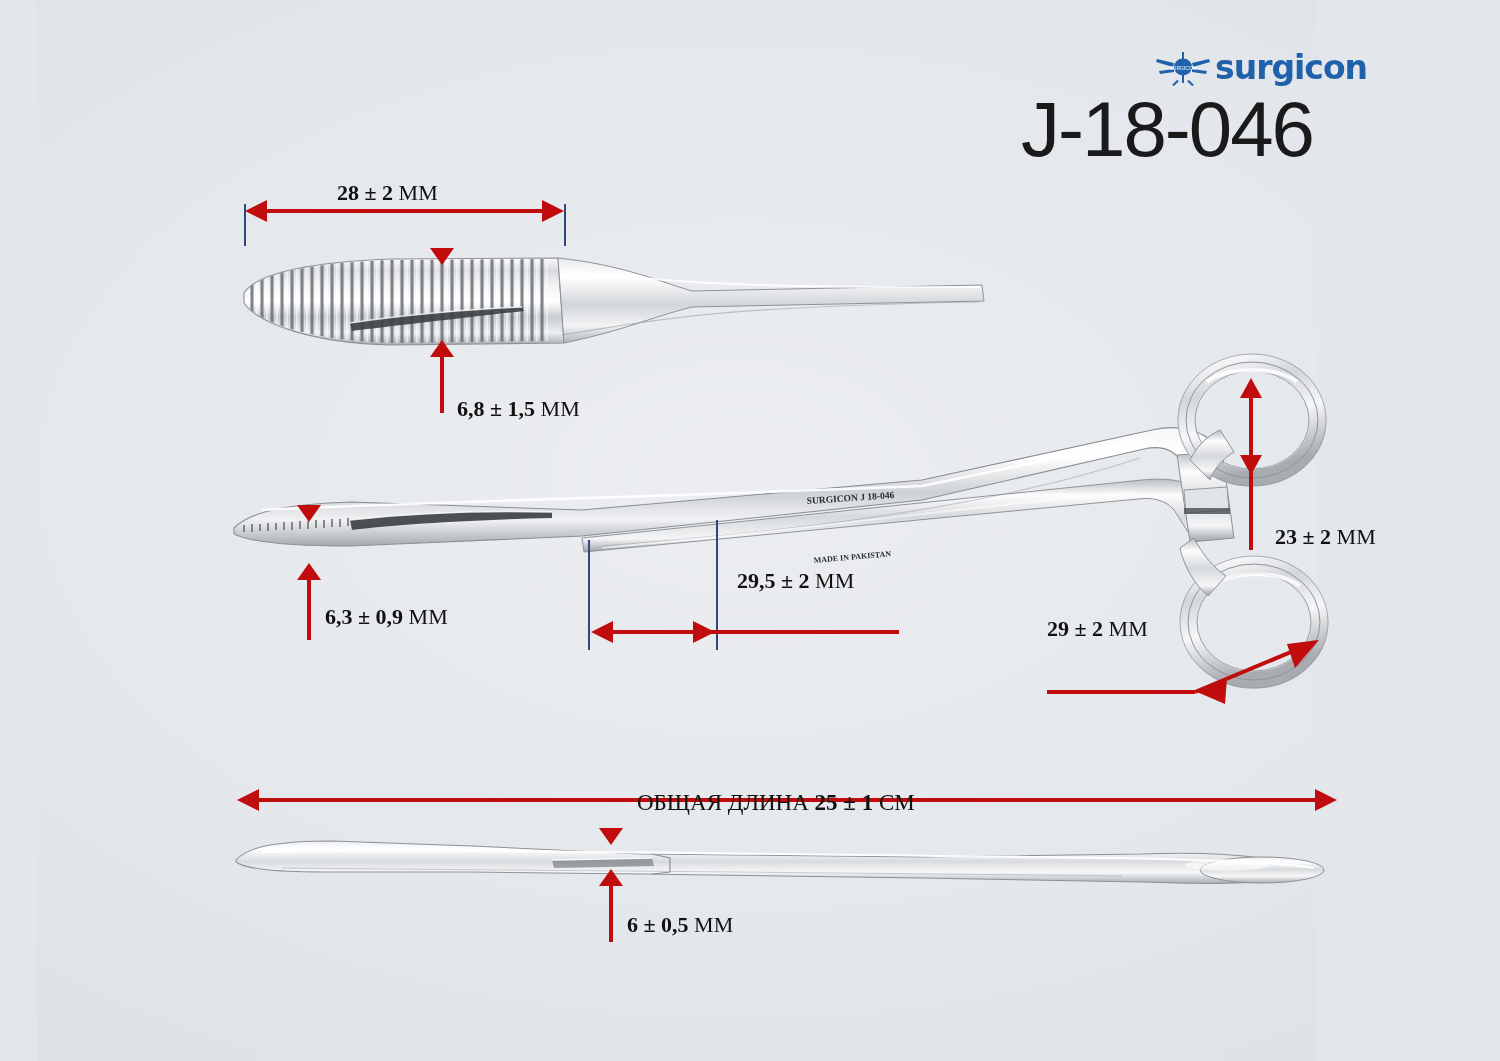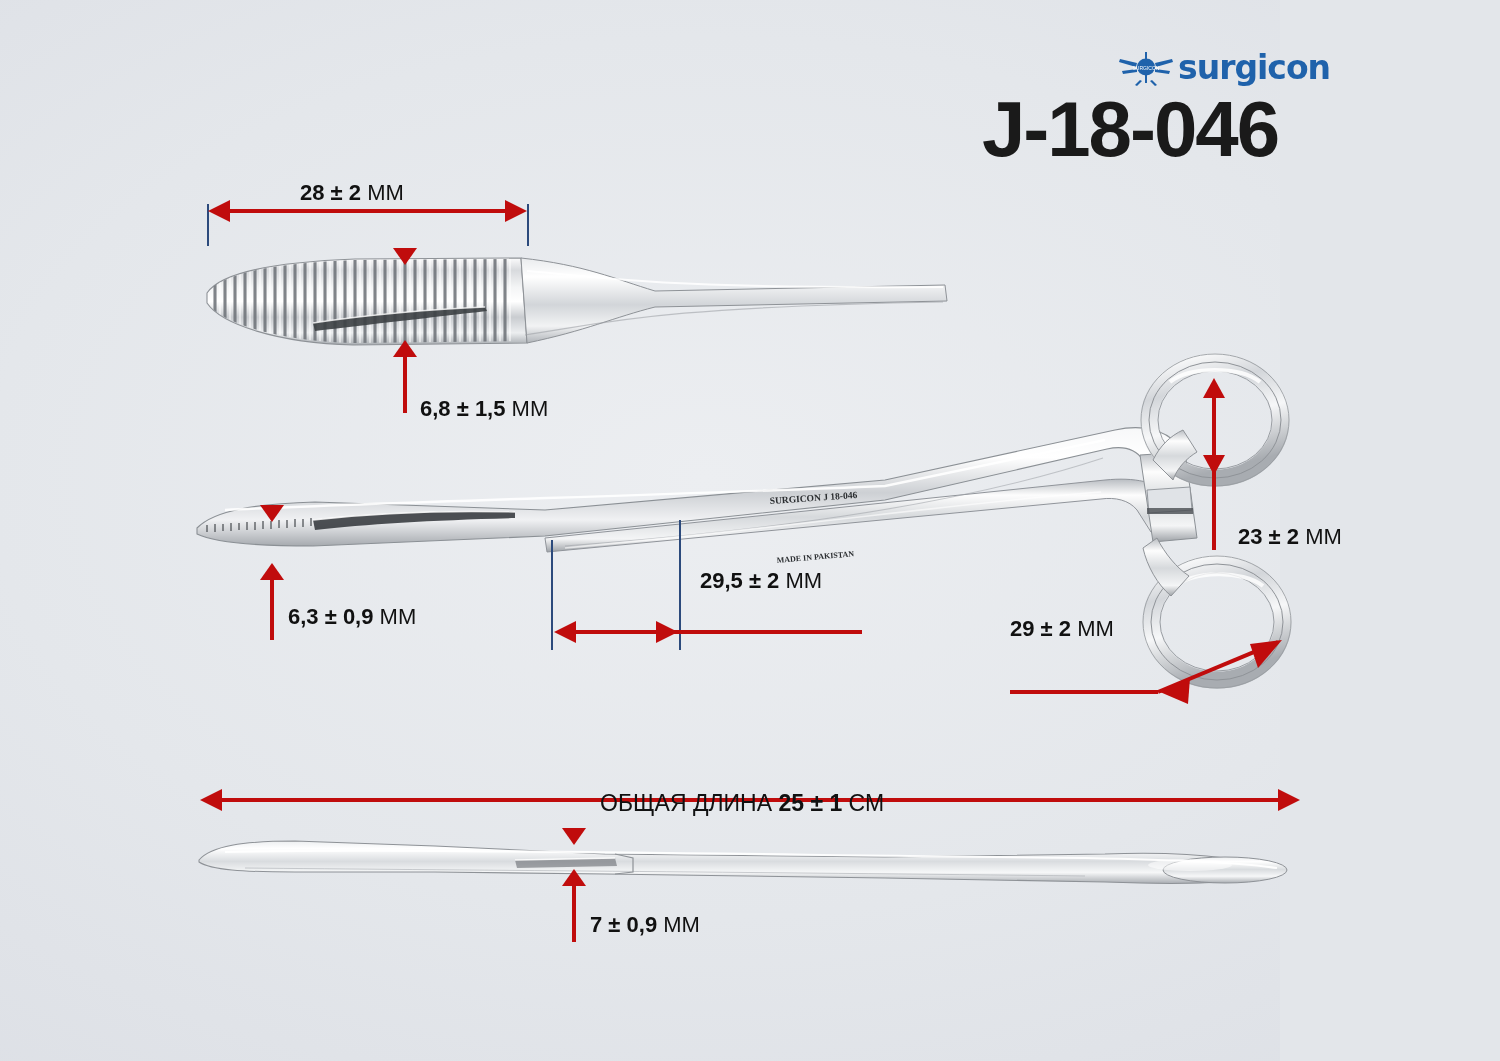--- a/index.html
+++ b/index.html
@@ -6,40 +6,41 @@
   body{
     width:1500px;height:1061px;
     font-family:"Liberation Sans", sans-serif;
     background:#e3e6ea;
     overflow:hidden;
   }
   #stage{
     position:relative;width:1280px;height:1061px;
     background:
       radial-gradient(ellipse 1300px 800px at 55% 45%, #eceef1 0%, #e4e7eb 55%, #dcdfe5 100%);
+    margin-left: 37px;
   }
   .abs{position:absolute;}
 
   
   #brand{left:1118px;top:52px;width:200px;height:40px;}
   #brand-word{
     position:absolute;left:60px;top:-4px;
     font-size:33px;font-weight:bold;letter-spacing:-1px;
     color:#1f62ab;font-family:"DejaVu Sans", sans-serif;
   }
   #code{
     left:930px;top:90px;width:400px;
-    font-size:78px;font-weight:bold;color:#1a1a1a;
+    font-size:78px;font-weight:normal;color:#1a1a1a;
     letter-spacing:-2px;text-align:center;line-height:1;
   }
 
   
   .dim{
     font-size:22px;color:#111;white-space:nowrap;
-    font-family:Liberation Sans, sans-serif;
+    font-family:Liberation Serif, serif;
   }
   .dim b{font-weight:bold;}
   .dim .u{font-weight:normal;}
   .dim-lg{font-size:23px;}
 
   
   .ext{position:absolute;background:#2c4a7c;width:1.6px;}
   .rline{position:absolute;background:#c00c0c;height:4px;}
   .rline-v{position:absolute;background:#c00c0c;width:4px;}
   .tri{position:absolute;width:0;height:0;}
@@ -322,15 +323,15 @@
   </svg>
 
   <div class="abs rline" style="left:208px;top:798px;width:1086px;"></div>
   <div class="abs tri tri-l" style="left:200px;top:789px;"></div>
   <div class="abs tri tri-r" style="left:1278px;top:789px;"></div>
   <div class="abs dim dim-lg" style="left:600px;top:790px;"><span class="u">ОБЩАЯ ДЛИНА </span><b>25 ± 1</b><span class="u"> СМ</span></div>
 
   <div class="abs tri tri-sm-d" style="left:562px;top:828px;"></div>
   <div class="abs rline-v" style="left:572px;top:884px;height:58px;"></div>
   <div class="abs tri tri-sm-u" style="left:562px;top:869px;"></div>
-  <div class="abs dim" style="left:590px;top:912px;"><b>7 ± 0,9</b><span class="u"> ММ</span></div>
+  <div class="abs dim" style="left:590px;top:912px;"><b>6 ± 0,5</b><span class="u"> ММ</span></div>
 
 </div>
 
 </body></html>

